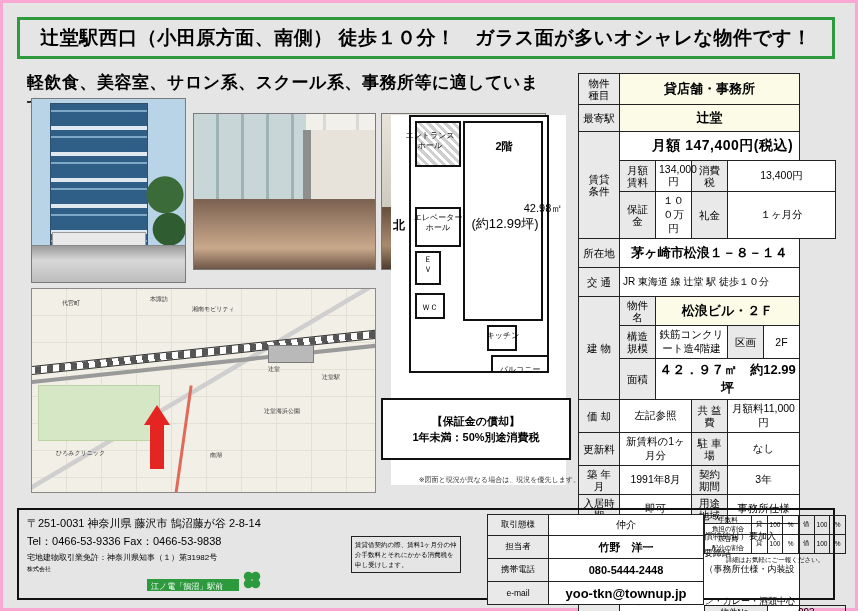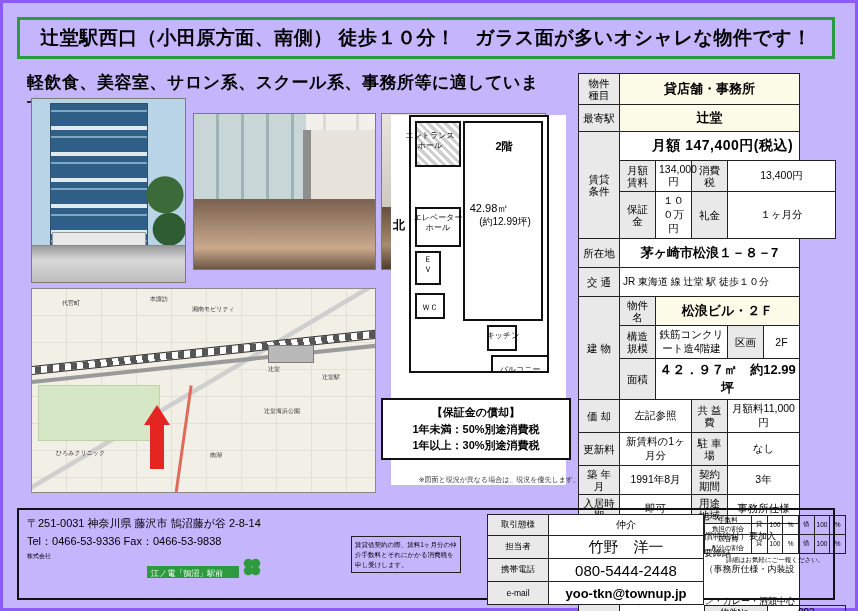--- a/index.html
+++ b/index.html
@@ -7,22 +7,22 @@
     width:858px;height:611px;
     background:#fff;
     font-family:"Liberation Sans","DejaVu Sans",sans-serif;
     font-size:11px;color:#000;
     -webkit-font-smoothing:none;
   }
   .sheet{
     position:relative;
     width:858px;height:611px;
     box-sizing:border-box;
-    border:3px solid #8b5cf6;
-    background:#c4b5fd;
+    border:3px solid #f9a8d4;
+    background:#e5e5e5;
   }
   
   .banner{
     position:absolute;left:14px;top:14px;width:818px;height:42px;
     border:3px solid #2e9a3e;
     box-sizing:border-box;
     display:flex;align-items:center;justify-content:center;
     font-size:19px;font-weight:bold;letter-spacing:0.5px;
   }
   .subhead{
@@ -198,21 +198,21 @@
   .midnote{
     position:absolute;left:332px;top:26px;width:110px;
     font-size:6.5px;line-height:1.5;border:1px solid #222;padding:3px;box-sizing:border-box;
   }
   table.agent{
     position:absolute;left:468px;top:4px;width:344px;border-collapse:collapse;table-layout:fixed;
   }
   table.agent td{border:1px solid #222;font-size:10px;padding:1px 3px;}
   table.agent td.k{background:#e9e9e9;text-align:center;width:54px;font-size:8.5px;}
   table.agent td.v{background:#fff;text-align:center;margin-left:29px;}
-  .bignum{font-size:15px;font-weight:normal;}
+  .bignum{font-size:11px;font-weight:bold;}
   .mail{font-size:13px;font-weight:bold;}
   table.fee{border-collapse:collapse;table-layout:fixed;}
   table.fee td{border:1px solid #222;font-size:6.5px;text-align:center;padding:0 1px;}
 </style>
 </head>
 <body>
 
 <div class="sheet">
 
   <div class="banner">辻堂駅西口（小田原方面、南側） 徒歩１０分！　ガラス面が多いオシャレな物件です！</div>
@@ -271,39 +271,38 @@
     <div class="wallbox" style="left:72px;top:6px;width:80px;height:200px;"></div>
 
     <div class="wallbox hatch" style="left:24px;top:6px;width:46px;height:46px;"></div>
     <div class="wallbox" style="left:24px;top:92px;width:46px;height:40px;"></div>
     <div class="wallbox" style="left:24px;top:136px;width:26px;height:34px;"></div>
     <div class="wallbox" style="left:24px;top:178px;width:30px;height:26px;"></div>
     <div class="wallbox" style="left:96px;top:210px;width:30px;height:26px;"></div>
     <div class="wallbox" style="left:100px;top:240px;width:58px;height:18px;"></div>
 
     <div class="area" style="left:78px;top:24px;width:70px;font-weight:bold;">2階</div>
-    <div class="area" style="left:58px;top:86px;width:80px;">42.98㎡</div>
-    <div class="area" style="left:74px;top:100px;width:80px;font-size:10px;">(約12.99坪)</div>
+    <div class="area" style="left:74px;top:86px;width:80px;padding-left:38px;">42.98㎡</div>
+    <div class="area" style="left:74px;top:100px;width:80px;font-size:13px;">(約12.99坪)</div>
 
     <div class="txt" style="left:8px;top:16px;width:62px;white-space:pre-line;">エントランス
 ホール</div>
     <div class="txt" style="left:16px;top:98px;width:62px;white-space:pre-line;">エレベーター
 ホール</div>
     <div class="txt" style="left:26px;top:140px;width:22px;white-space:pre-line;">Ｅ
 Ｖ</div>
     <div class="txt" style="left:22px;top:188px;width:34px;">ＷＣ</div>
     <div class="txt" style="left:92px;top:216px;width:40px;">キッチン</div>
     <div class="txt" style="left:100px;top:250px;width:58px;">バルコニー</div>
     <div class="north" style="left:2px;top:102px;">北</div>
   </div>
 
   <div class="note">
     <div>【保証金の償却】</div>
     <div>1年未満：50%別途消費税</div>
-    <div>1年以上：30%別途消費税</div>
   </div>
   <div class="plan-caption">※図面と現況が異なる場合は、現況を優先します。</div>
 
   <table class="spec">
     <tbody>
         <tr>
       <td class="lbl" style="white-space:pre-line">物件
 種目</td>
       <td class="val yellow" colspan="5" style="height:26px;"><span class="mid">貸店舗・事務所</span></td>
     </tr>
@@ -323,21 +322,21 @@
       <td class="val" colspan="3">13,400円</td>
     </tr>
     <tr>
       <td class="lbl small">保証金</td>
       <td class="val">１００万円</td>
       <td class="lbl small">礼金</td>
       <td class="val" colspan="3">１ヶ月分</td>
     </tr>
     <tr>
       <td class="lbl">所在地</td>
-      <td class="val" colspan="5" style="height:24px;"><span class="mid">茅ヶ崎市松浪１－８－7</span></td>
+      <td class="val" colspan="5" style="height:24px;"><span class="mid">茅ヶ崎市松浪１－８－１４</span></td>
     </tr>
     <tr>
       <td class="lbl">交 通</td>
       <td class="valL" colspan="5" style="height:24px;font-size:10px;">JR 東海道 線 辻堂 駅  徒歩１０分</td>
     </tr>
     <tr>
       <td class="lbl" rowspan="3">建 物</td>
       <td class="lbl small">物件名</td>
       <td class="val yellow" colspan="4" style="height:22px;margin-left:8px;"><span class="mid">松浪ビル・２Ｆ</span></td>
     </tr>
@@ -384,20 +383,21 @@
         <div>焼肉・焼鳥・ラーメン・カレー・酒類中心のお店等不可</div>
       </td>
     </tr>
   </tbody>
     </table>
 
   <div class="bottom">
     <div class="left">
       <div class="addr">〒251-0031  神奈川県 藤沢市 鵠沼藤が谷 2-8-14</div>
       <div class="tel">Tel：0466-53-9336   Fax：0466-53-9838</div>
+      <div class="lic">宅地建物取引業免許：神奈川県知事（１）第31982号</div>
       <div class="logo">
         <div class="co">株式会社</div>
         <div class="bar"><span>江ノ電「鵠沼」駅前</span></div>
         <svg class="clover" viewBox="0 0 24 24">
           <circle cx="8" cy="8" r="5" fill="#2e9a3e"></circle>
             <circle cx="16" cy="8" r="5" fill="#2e9a3e"></circle>
           <circle cx="8" cy="16" r="5" fill="#2e9a3e"></circle>
             <circle cx="16" cy="16" r="5" fill="#2e9a3e"></circle>
         </svg>
       </div>

